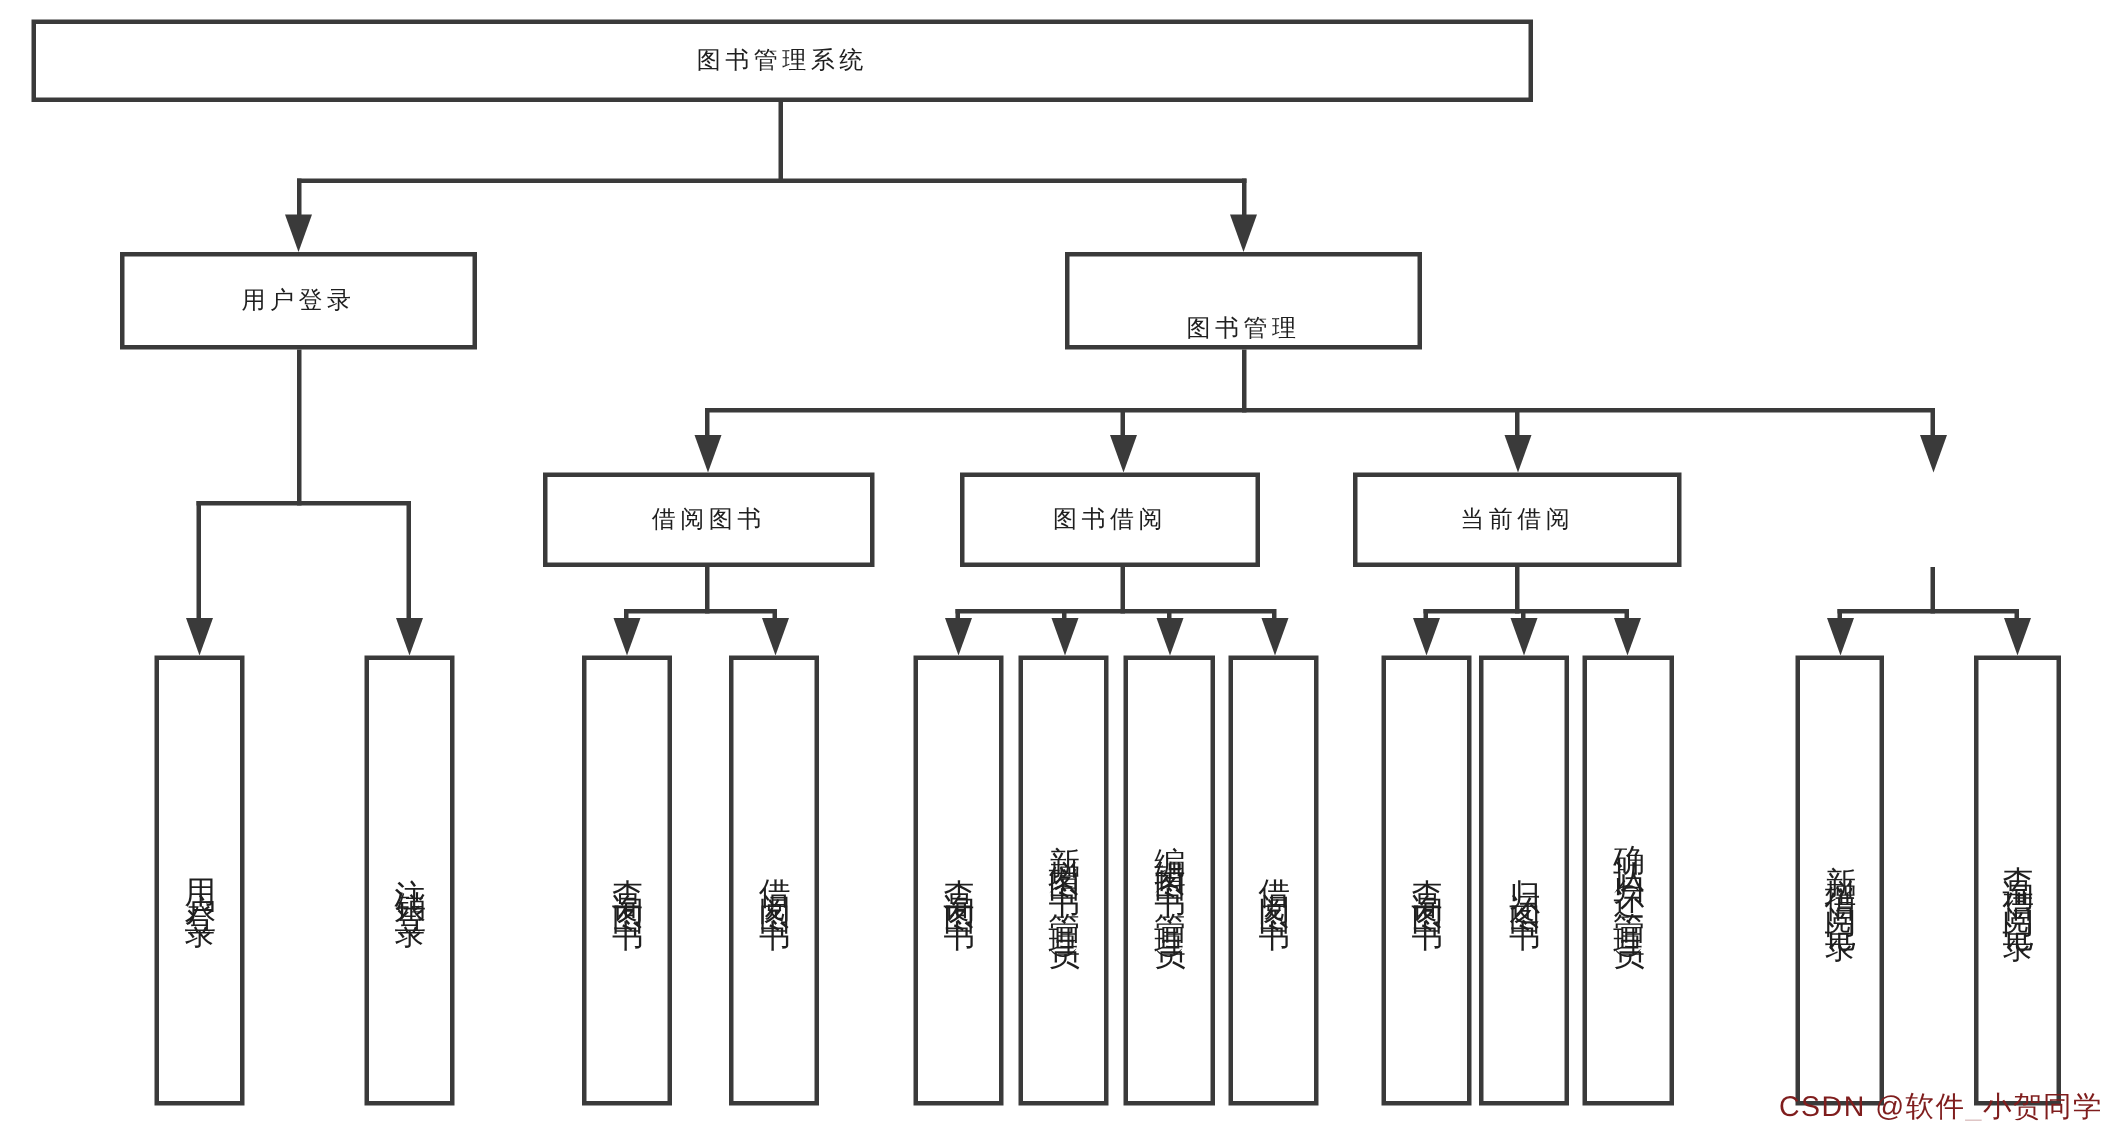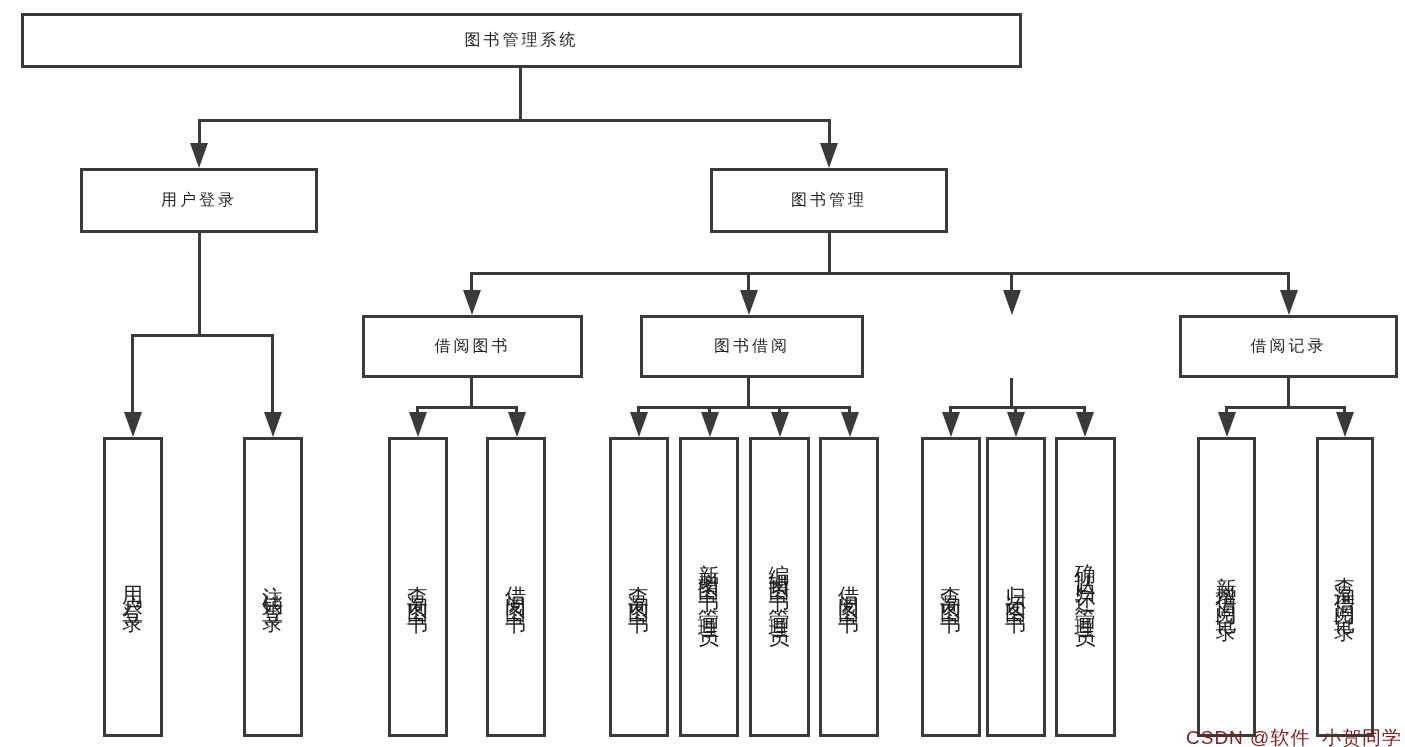--- a/index.html
+++ b/index.html
@@ -64,21 +64,21 @@
   <div class="vline" style="left:519px;top:68px;height:53px;"></div>
   <div class="hline" style="left:198px;top:119px;width:633px;"></div>
   <div class="vline" style="left:198px;top:119px;height:26px;"></div>
   <div class="arr" style="left:190px;top:143px;"></div>
   <div class="vline" style="left:828px;top:119px;height:26px;"></div>
   <div class="arr" style="left:820px;top:143px;"></div>
 
   <div class="node" style="left:80px;top:168px;width:238px;height:65px;">
     <span class="lbl">用户登录</span>
   </div>
-  <div class="node" style="left:710px;top:168px;width:238px;height:65px;">
+  <div class="node" style="left:710px;top:168px;width:238px;height:65px;align-items:flex-end;">
     <span class="lbl">图书管理</span>
   </div>
 
   <div class="vline" style="left:198px;top:233px;height:104px;"></div>
   <div class="hline" style="left:131px;top:334px;width:143px;"></div>
   <div class="vline" style="left:131px;top:334px;height:80px;"></div>
   <div class="arr" style="left:124px;top:412px;"></div>
   <div class="vline" style="left:271px;top:334px;height:80px;"></div>
   <div class="arr" style="left:264px;top:412px;"></div>
 
@@ -89,25 +89,25 @@
   <div class="vline" style="left:747px;top:272px;height:20px;"></div>
   <div class="arr" style="left:740px;top:290px;"></div>
   <div class="vline" style="left:1010px;top:272px;height:20px;"></div>
   <div class="arr" style="left:1003px;top:290px;"></div>
   <div class="vline" style="left:1287px;top:272px;height:20px;"></div>
   <div class="arr" style="left:1280px;top:290px;"></div>
 
   <div class="node" style="left:362px;top:315px;width:221px;height:63px;">
     <span class="lbl">借阅图书</span>
   </div>
-  <div class="node" style="left:640px;top:315px;width:224px;height:63px;">
+  <div class="node" style="left:640px;top:315px;width:200px;height:63px;">
     <span class="lbl">图书借阅</span>
   </div>
-  <div class="node" style="left:1179px;top:315px;width:219px;height:63px;">
-    <span class="lbl">借阅记录</span>
+  <div class="node" style="left:902px;top:315px;width:219px;height:63px;">
+    <span class="lbl">当前借阅</span>
   </div>
 
   <div class="vline" style="left:470px;top:378px;height:31px;"></div>
   <div class="hline" style="left:416px;top:406px;width:102px;"></div>
   <div class="vline" style="left:416px;top:406px;height:8px;"></div>
   <div class="arr" style="left:409px;top:412px;"></div>
   <div class="vline" style="left:515px;top:406px;height:8px;"></div>
   <div class="arr" style="left:508px;top:412px;"></div>
 
   <div class="vline" style="left:747px;top:378px;height:31px;"></div>

